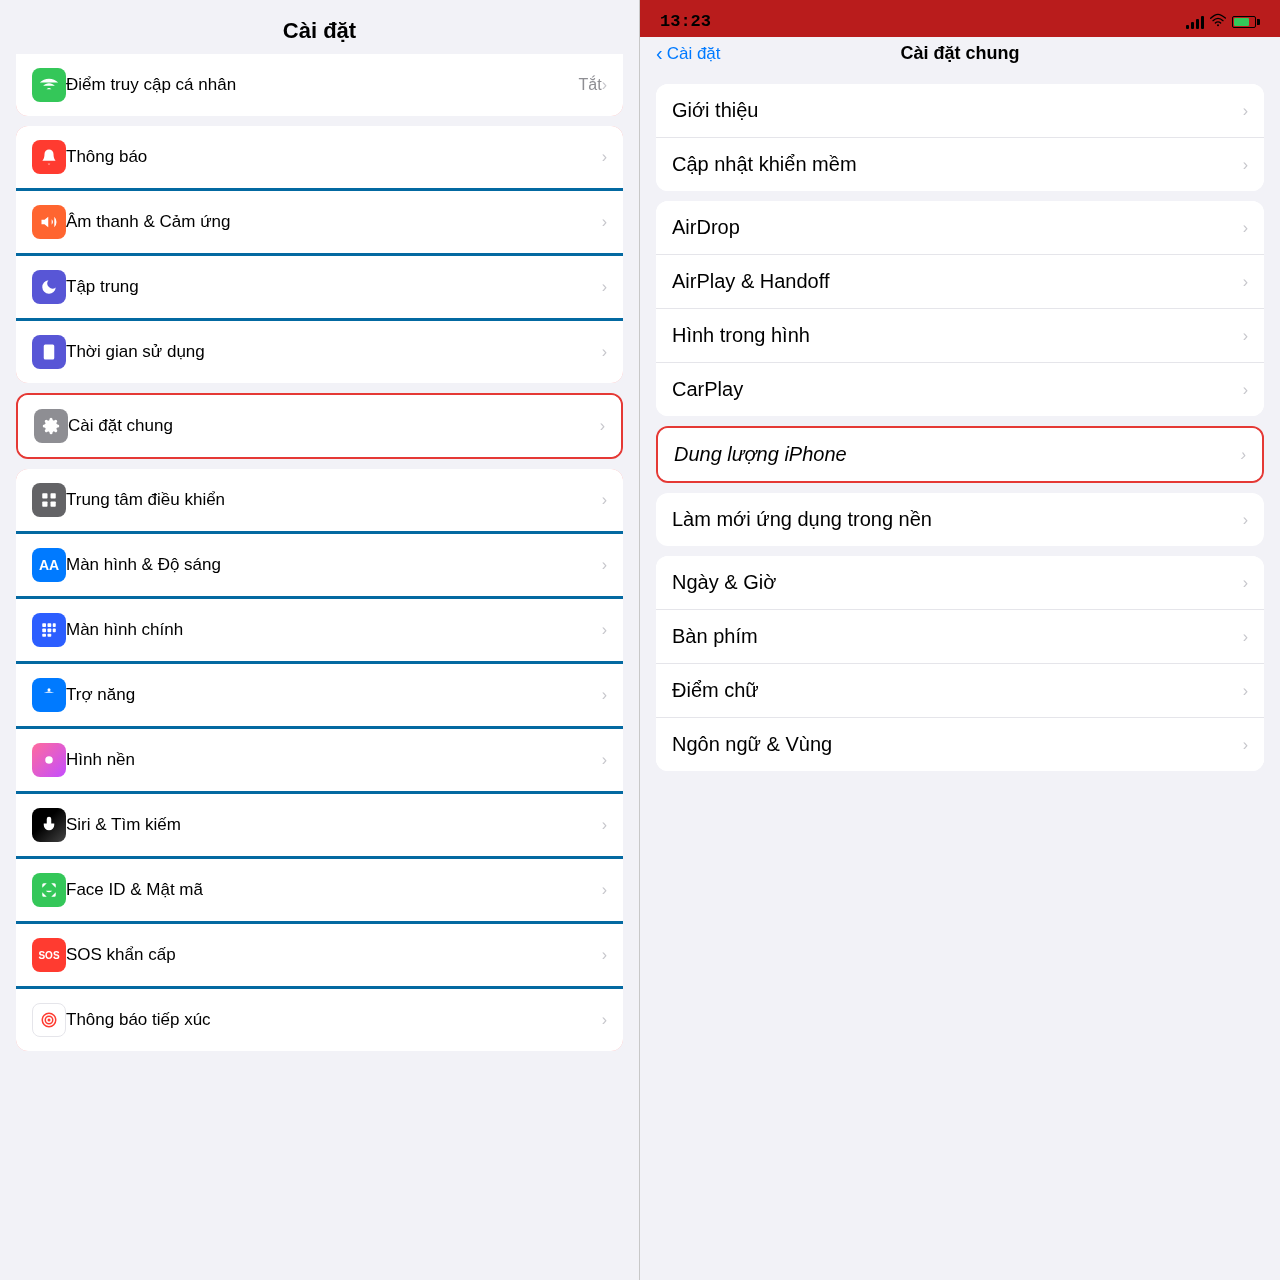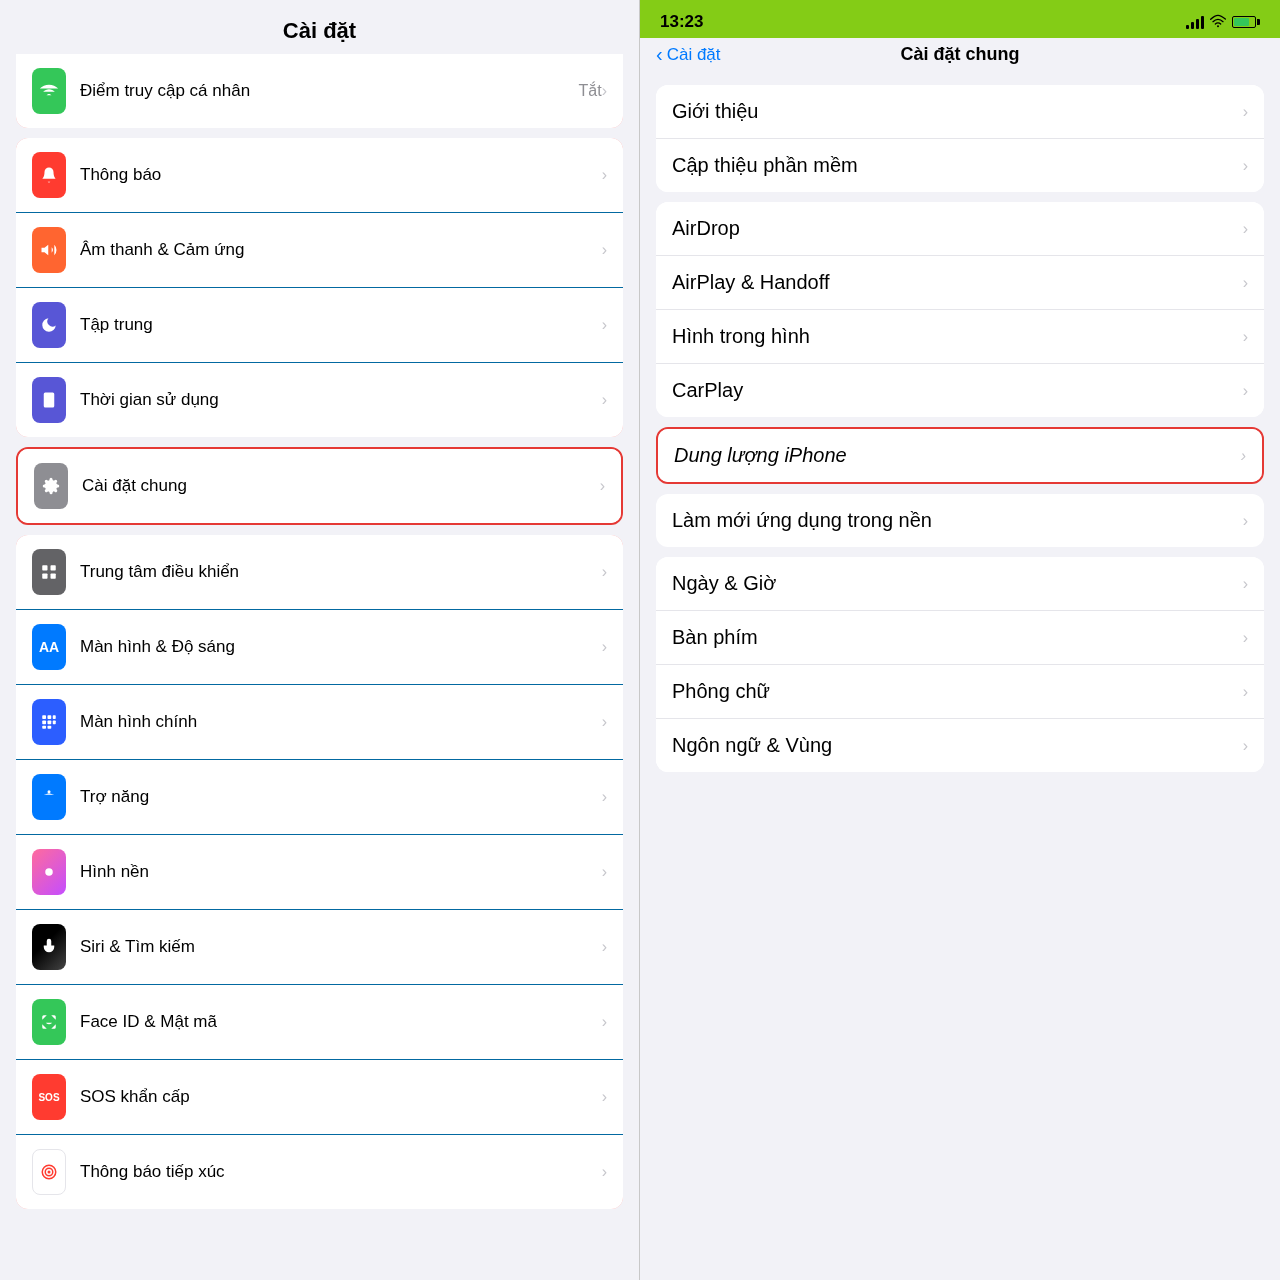--- a/index.html
+++ b/index.html
@@ -36,21 +36,22 @@
       height: 1280px;
       background: #f2f2f7;
       overflow: hidden;
     }
 
     .status-bar {
       display: flex;
       justify-content: space-between;
       align-items: center;
       padding: 12px 20px 6px;
-      background: #84cc16;
+      background: #b91c1c;
+      font-family: Liberation Mono, monospace;
     }
 
     .status-time {
       font-size: 17px;
       font-weight: 600;
       color: #000;
     }
 
     .status-icons {
       display: flex;
@@ -95,37 +96,37 @@
       border-radius: 12px;
       margin: 10px 16px;
       overflow: hidden;
     }
 
     .settings-item {
       display: flex;
       align-items: center;
       padding: 14px 16px;
       background: #fff;
-      border-bottom: 1px solid #0369a1;
+      border-bottom: 3px solid #0369a1;
       cursor: pointer;
       position: relative;
     }
 
     .settings-item:last-child {
       border-bottom: none;
     }
 
     .settings-item .icon-wrap {
       width: 34px;
-      height: 46px;
+      height: 34px;
       border-radius: 8px;
       display: flex;
       align-items: center;
       justify-content: center;
-      margin-right: 14px;
+      margin-right: 0;
       flex-shrink: 0;
       font-size: 18px;
     }
 
     .settings-item .item-label {
       flex: 1;
       font-size: 17px;
       color: #000;
     }
 
@@ -435,21 +436,21 @@
     </div>
     <span class="page-title">Cài đặt chung</span>
   </div>
 
   <div class="right-settings-section">
     <div class="right-settings-item">
       <span class="item-label">Giới thiệu</span>
       <span class="chevron-right">›</span>
     </div>
     <div class="right-settings-item">
-      <span class="item-label">Cập thiệu phần mềm</span>
+      <span class="item-label">Cập nhật khiển mềm</span>
       <span class="chevron-right">›</span>
     </div>
   </div>
 
   <div class="right-settings-section">
     <div class="right-settings-item">
       <span class="item-label">AirDrop</span>
       <span class="chevron-right">›</span>
     </div>
     <div class="right-settings-item">
@@ -483,21 +484,21 @@
   <div class="right-settings-section">
     <div class="right-settings-item">
       <span class="item-label">Ngày &amp; Giờ</span>
       <span class="chevron-right">›</span>
     </div>
     <div class="right-settings-item">
       <span class="item-label">Bàn phím</span>
       <span class="chevron-right">›</span>
     </div>
     <div class="right-settings-item">
-      <span class="item-label">Phông chữ</span>
+      <span class="item-label">Điểm chữ</span>
       <span class="chevron-right">›</span>
     </div>
     <div class="right-settings-item">
       <span class="item-label">Ngôn ngữ &amp; Vùng</span>
       <span class="chevron-right">›</span>
     </div>
   </div>
 </div>
 
 </body></html>

